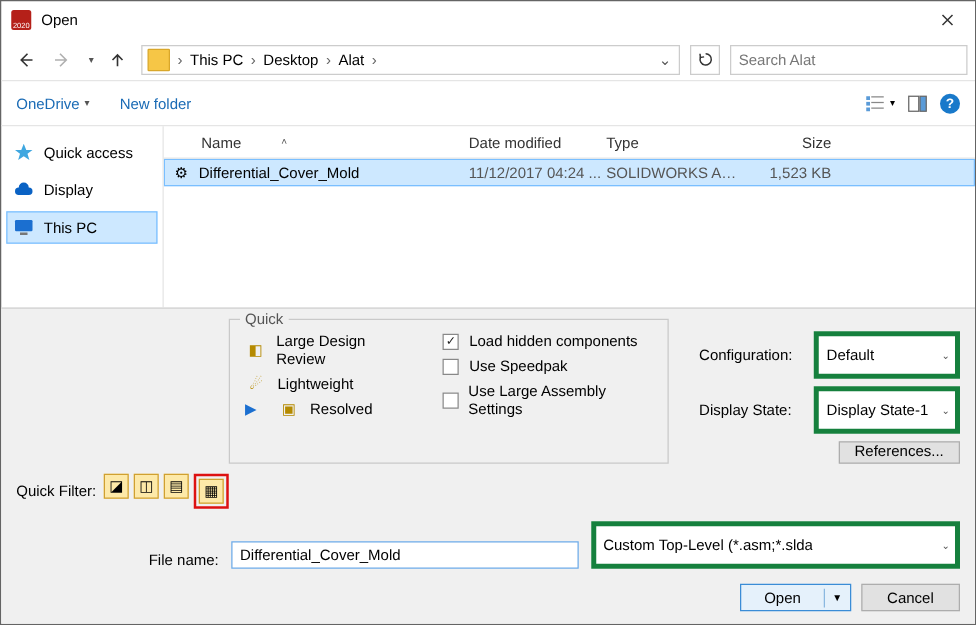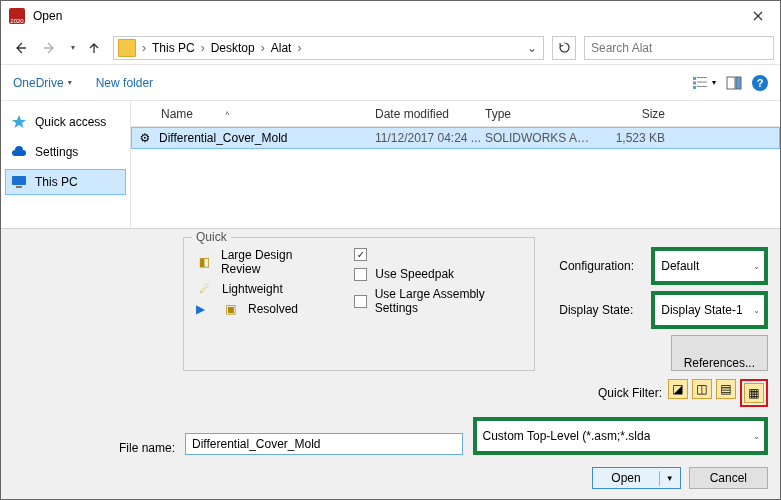--- a/index.html
+++ b/index.html
@@ -74,23 +74,23 @@
 .mode-cols { display: flex; gap: 26px; }
 .mode-col { display: flex; flex-direction: column; gap: 6px; }
 .mode-opt { display: flex; align-items: center; gap: 8px; }
 .mode-ic { width: 18px; text-align: center; color: #b58a00; }
 .chk { width: 13px; height: 13px; border: 1px solid #888; background: #fff; display: inline-flex; align-items: center; justify-content: center; font-size: 10px; color: #222; }
 .right-settings { display: flex; flex-direction: column; gap: 6px; margin-left: auto; width: 220px; padding-top: 10px; }
 .setting-line { display: flex; align-items: center; gap: 6px; }
 .setting-label { width: 86px; text-align: left; }
 .combo { flex: 1; height: 38px; border: 4px solid #15803d; background: #fff; display: flex; align-items: center; padding: 0 18px 0 6px; position: relative; }
 .combo .dd { position: absolute; right: 4px; font-size: 8px; color: #555; }
-.btn { height: 36px; border: 1px solid #adadad; background: #e1e1e1; display: flex; align-items: flex-end; justify-content: center; padding: 0 12px; }
-
-.quickfilter-row { display: flex; align-items: center; justify-content: flex-end; gap: 6px; margin-top: 2px; }
+.btn { height: 18px; border: 1px solid #adadad; background: #e1e1e1; display: flex; align-items: flex-start; justify-content: center; padding: 0 12px; }
+
+.quickfilter-row { display: flex; align-items: center; justify-content: flex-start; gap: 6px; margin-top: 2px; }
 .qf-icons { display: flex; gap: 4px; }
 .qf-ic { width: 20px; height: 20px; border: 1px solid #d0a030; background: #fde9a8; display: flex; align-items: center; justify-content: center; font-size: 10px; }
 .qf-hl { padding: 2px; border: 2px solid #d11; }
 
 .filename-row { display: flex; align-items: flex-end; gap: 10px; margin-top: 4px; }
 .filename-row .lbl { width: 162px; text-align: right; }
 .filename-input { flex: 1; height: 22px; border: 1px solid #6aa8e6; background: #fff; padding: 0 6px; }
 .filetype { width: 170px; }
 .actions-row { display: flex; justify-content: flex-end; gap: 8px; margin-top: 6px; }
 .open-btn { display: flex; align-items: center; border: 1px solid #3a8cd6; background: #e5f1fb; }
@@ -190,21 +190,21 @@
       <div class="side-item">
         <svg class="si-icon star-ic" viewBox="0 0 16 16">
             <path d="M8 1 L10 6 L15 6 L11 9 L12.5 14 L8 11 L3.5 14 L5 9 L1 6 L6 6 Z" fill="#3fa7e0"></path>
           </svg>
         <span>Quick access</span>
       </div>
       <div class="side-item">
         <svg class="si-icon cloud-ic" viewBox="0 0 16 16">
             <path d="M4 12 A3 3 0 0 1 4 6 A4 4 0 0 1 12 6 A3 3 0 0 1 12 12 Z" fill="#0a62c4"></path>
           </svg>
-        <span>Settings</span>
+        <span>Display</span>
       </div>
       <div class="side-item sel">
         <svg class="si-icon pc-ic" viewBox="0 0 16 16">
             <rect x="1" y="2" width="14" height="9" rx="1" fill="#1b6fd0"></rect>
             <rect x="5" y="12" width="6" height="2" fill="#777"></rect>
           </svg>
         <span>This PC</span>
       </div>
     </div>
 
@@ -246,20 +246,21 @@
             </div>
             <div class="mode-opt">
               <span style="width:18px;color:#1b6fd0;">▶</span>
               <span class="mode-ic">▣</span>
               <span>Resolved</span>
             </div>
           </div>
           <div class="mode-col">
             <label class="mode-opt">
               <span class="chk">✓</span>
+              <span>Load hidden components</span>
             </label>
             <label class="mode-opt">
               <span class="chk"></span>
               <span>Use Speedpak</span>
             </label>
             <label class="mode-opt">
               <span class="chk"></span>
               <span>Use Large Assembly Settings</span>
             </label>
           </div>

